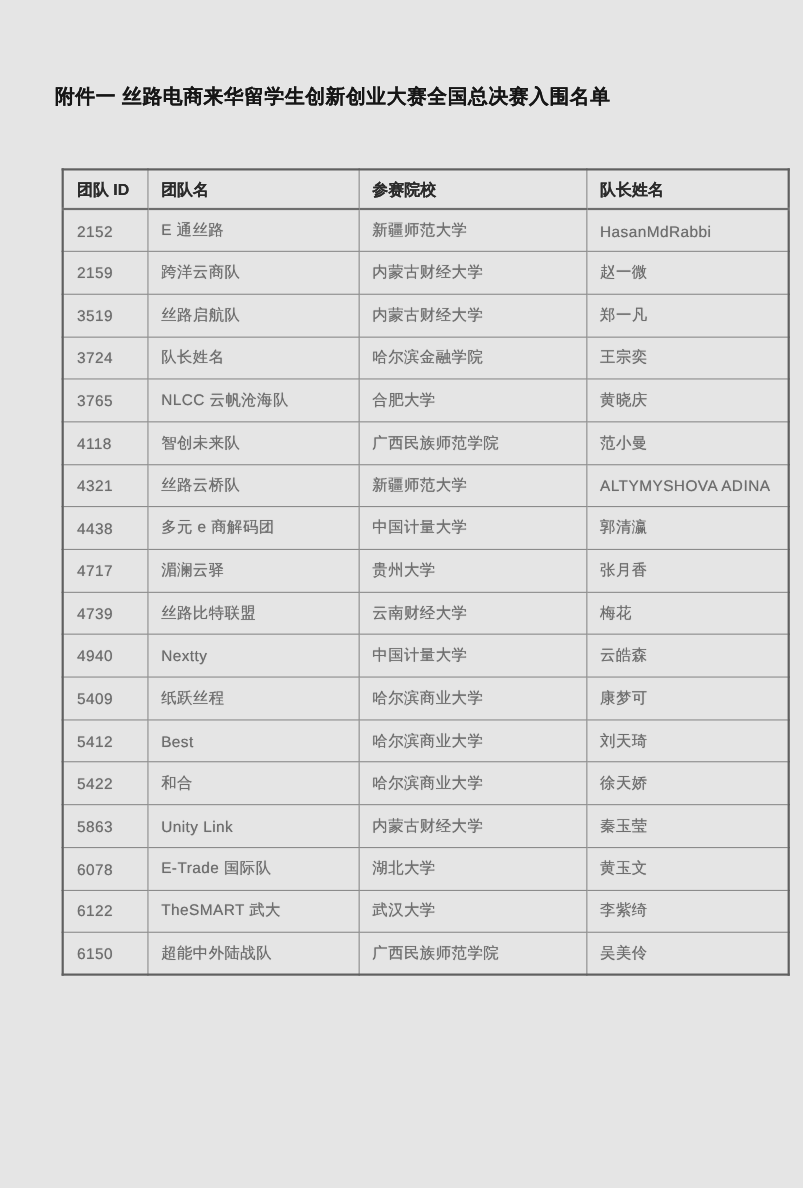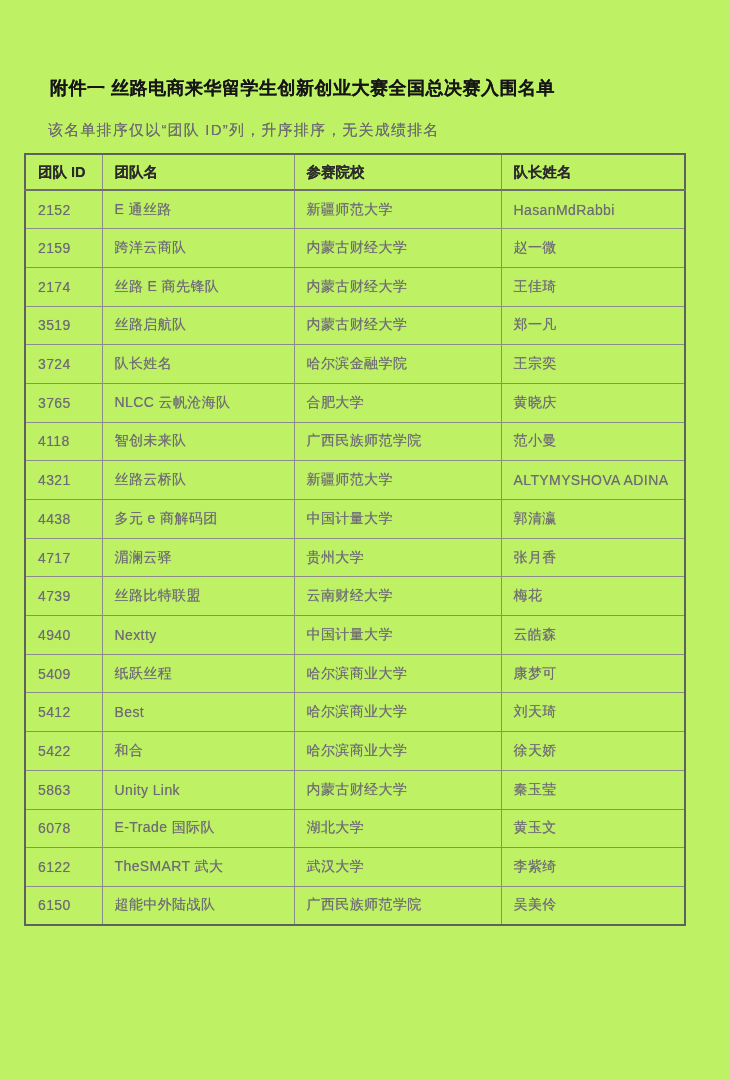--- a/index.html
+++ b/index.html
@@ -5,21 +5,21 @@
   * { margin: 0; padding: 0; box-sizing: border-box; }
   html, body {
     width: 730px; height: 1080px;
     background: #ffffff;
     font-family: "Liberation Sans", "DejaVu Sans", sans-serif;
     overflow: hidden;
   }
   .doc {
     position: relative;
     width: 730px; height: 1080px;
-    background: #bef264;
+    background: #e5e5e5;
   }
   .title {
     position: absolute;
     left: 50px; top: 76px;
     width: 640px;
     font-size: 18px;
     font-weight: bold;
     color: #161616;
     letter-spacing: 0.5px;
     text-shadow: 0 0 0.5px #2a2a2a;
@@ -31,21 +31,21 @@
     width: 640px;
     font-size: 15px;
     font-weight: normal;
     color: #6d6d6d;
     letter-spacing: 1.2px;
     text-shadow: 0 0 0.6px #7a7a7a;
     white-space: nowrap;
   }
   table.roster {
     position: absolute;
-    left: 24px; top: 153px;
+    left: 56px; top: 153px;
     width: 660px;
     border-collapse: collapse;
     table-layout: fixed;
     border: 2px solid #606060;
     padding-left: 20px;
   }
   table.roster th, table.roster td {
     border: 1px solid #8b8b8b;
     text-align: left;
     vertical-align: middle;
@@ -71,21 +71,20 @@
   col.c-id     { width: 77px; }
   col.c-name   { width: 192px; }
   col.c-school { width: 207px; }
   col.c-leader { width: 184px; }
 </style>
 </head>
 <body>
 
 <div class="doc">
   <h1 class="title">附件一  丝路电商来华留学生创新创业大赛全国总决赛入围名单</h1>
-  <p class="subtitle">该名单排序仅以“团队 ID”列，升序排序，无关成绩排名</p>
 
   <table class="roster">
     <colgroup>
       <col class="c-id">
       <col class="c-name">
       <col class="c-school">
       <col class="c-leader">
     </colgroup>
     <thead>
       <tr id="header-row">
@@ -102,26 +101,20 @@
           <td>新疆师范大学</td>
           <td>HasanMdRabbi</td>
         </tr>
         <tr>
           <td>2159</td>
           <td>跨洋云商队</td>
           <td>内蒙古财经大学</td>
           <td>赵一微</td>
         </tr>
         <tr>
-          <td>2174</td>
-          <td>丝路 E 商先锋队</td>
-          <td>内蒙古财经大学</td>
-          <td>王佳琦</td>
-        </tr>
-        <tr>
           <td>3519</td>
           <td>丝路启航队</td>
           <td>内蒙古财经大学</td>
           <td>郑一凡</td>
         </tr>
         <tr>
           <td>3724</td>
           <td>队长姓名</td>
           <td>哈尔滨金融学院</td>
           <td>王宗奕</td>

